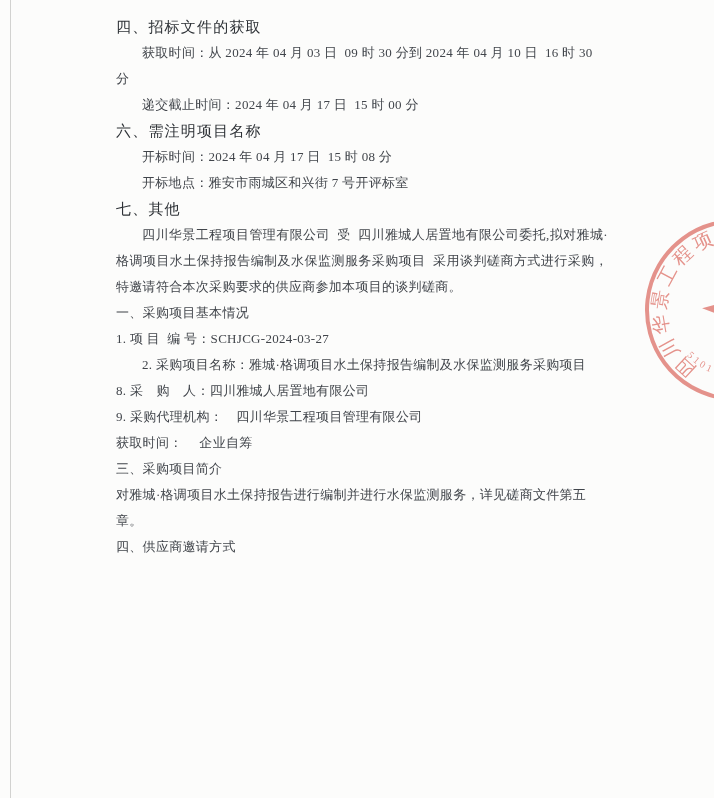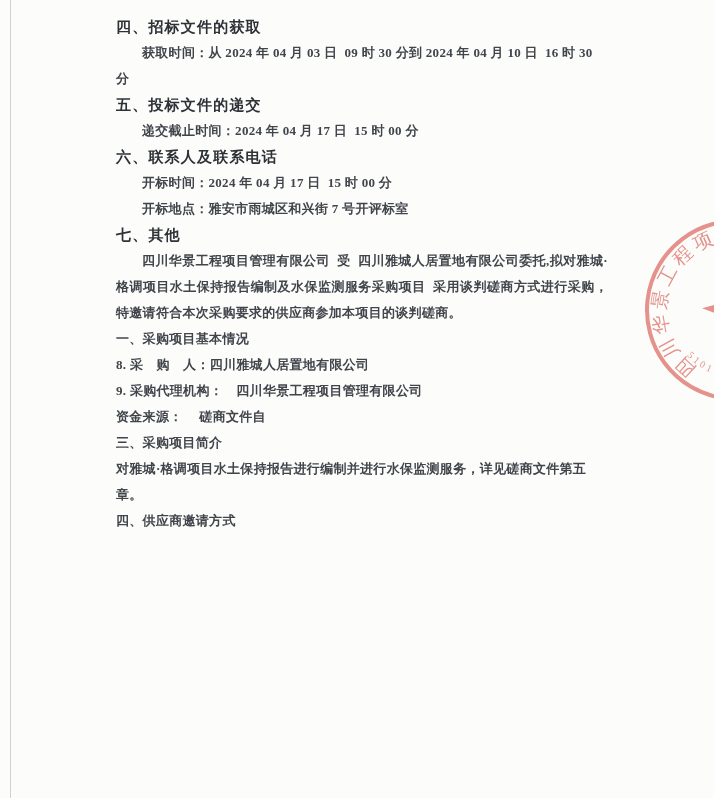--- a/index.html
+++ b/index.html
@@ -17,27 +17,27 @@
   }
   .content{
     position:absolute;left:0;top:0;width:100%;
     box-sizing:border-box;
     padding:14px 106px 0 116px;
   }
   .content p,.content h2{
     margin:0;
     font-size:13px;
     line-height:26px;
-    font-weight:bold;
+    font-weight:normal;
     white-space:pre-wrap;
     letter-spacing:0.3px;
   }
   .content h2{
     font-size:15px;
-    font-weight:bold;
+    font-weight:normal;
     color:#2e3237;
     letter-spacing:1.2px;
   }
   .ind{text-indent:2em;}
   .just{text-align:justify;}
   .gap{margin-top:11px;}
   .stamp{
     position:absolute;left:636px;top:210px;
     width:200px;height:200px;
     opacity:0.75;
@@ -48,34 +48,35 @@
 </head>
 <body>
 
 <div class="page">
   <div class="edge-line"></div>
 
   <div class="content">
     <h2>四、招标文件的获取</h2>
     <p class="ind">获取时间：从 2024 年 04 月 03 日  09 时 30 分到 2024 年 04 月 10 日  16 时 30 分</p>
 
-    <h2>五、投标文件的递交</h2>
     <p class="ind">递交截止时间：2024 年 04 月 17 日  15 时 00 分</p>
 
-    <h2>六、联系人及联系电话</h2>
-    <p class="ind">开标时间：2024 年 04 月 17 日  15 时 00 分</p>
+    <h2>六、需注明项目名称</h2>
+    <p class="ind">开标时间：2024 年 04 月 17 日  15 时 08 分</p>
     <p class="ind">开标地点：雅安市雨城区和兴街 7 号开评标室</p>
 
     <h2>七、其他</h2>
     <p class="ind just">四川华景工程项目管理有限公司  受  四川雅城人居置地有限公司委托,拟对雅城·格调项目水土保持报告编制及水保监测服务采购项目  采用谈判磋商方式进行采购，特邀请符合本次采购要求的供应商参加本项目的谈判磋商。</p>
 
     <p class="gap">一、采购项目基本情况</p>
+    <p>1. 项 目  编 号：SCHJCG-2024-03-27</p>
+    <p class="ind">2. 采购项目名称：雅城·格调项目水土保持报告编制及水保监测服务采购项目</p>
     <p>8. 采　购　人：四川雅城人居置地有限公司</p>
     <p>9. 采购代理机构：　四川华景工程项目管理有限公司</p>
-    <p>资金来源：　 磋商文件自</p>
+    <p>获取时间：　 企业自筹</p>
     <p>三、采购项目简介</p>
     <p>对雅城·格调项目水土保持报告进行编制并进行水保监测服务，详见磋商文件第五章。</p>
     <p>四、供应商邀请方式</p>
 
   </div>
 
   <svg class="stamp" viewBox="0 0 200 200" xmlns="http://www.w3.org/2000/svg" aria-hidden="true">
     <g transform="rotate(-15 100 100)">
       <circle cx="100" cy="100" r="89" fill="none" stroke-width="4" stroke="#dd6f66"></circle>
       <polygon points="100,66 107.6,89.5 132.3,89.5 112.4,104 120,127.5 100,113 80,127.5 87.6,104 67.7,89.5 92.4,89.5" fill="#dd6f66"></polygon>

